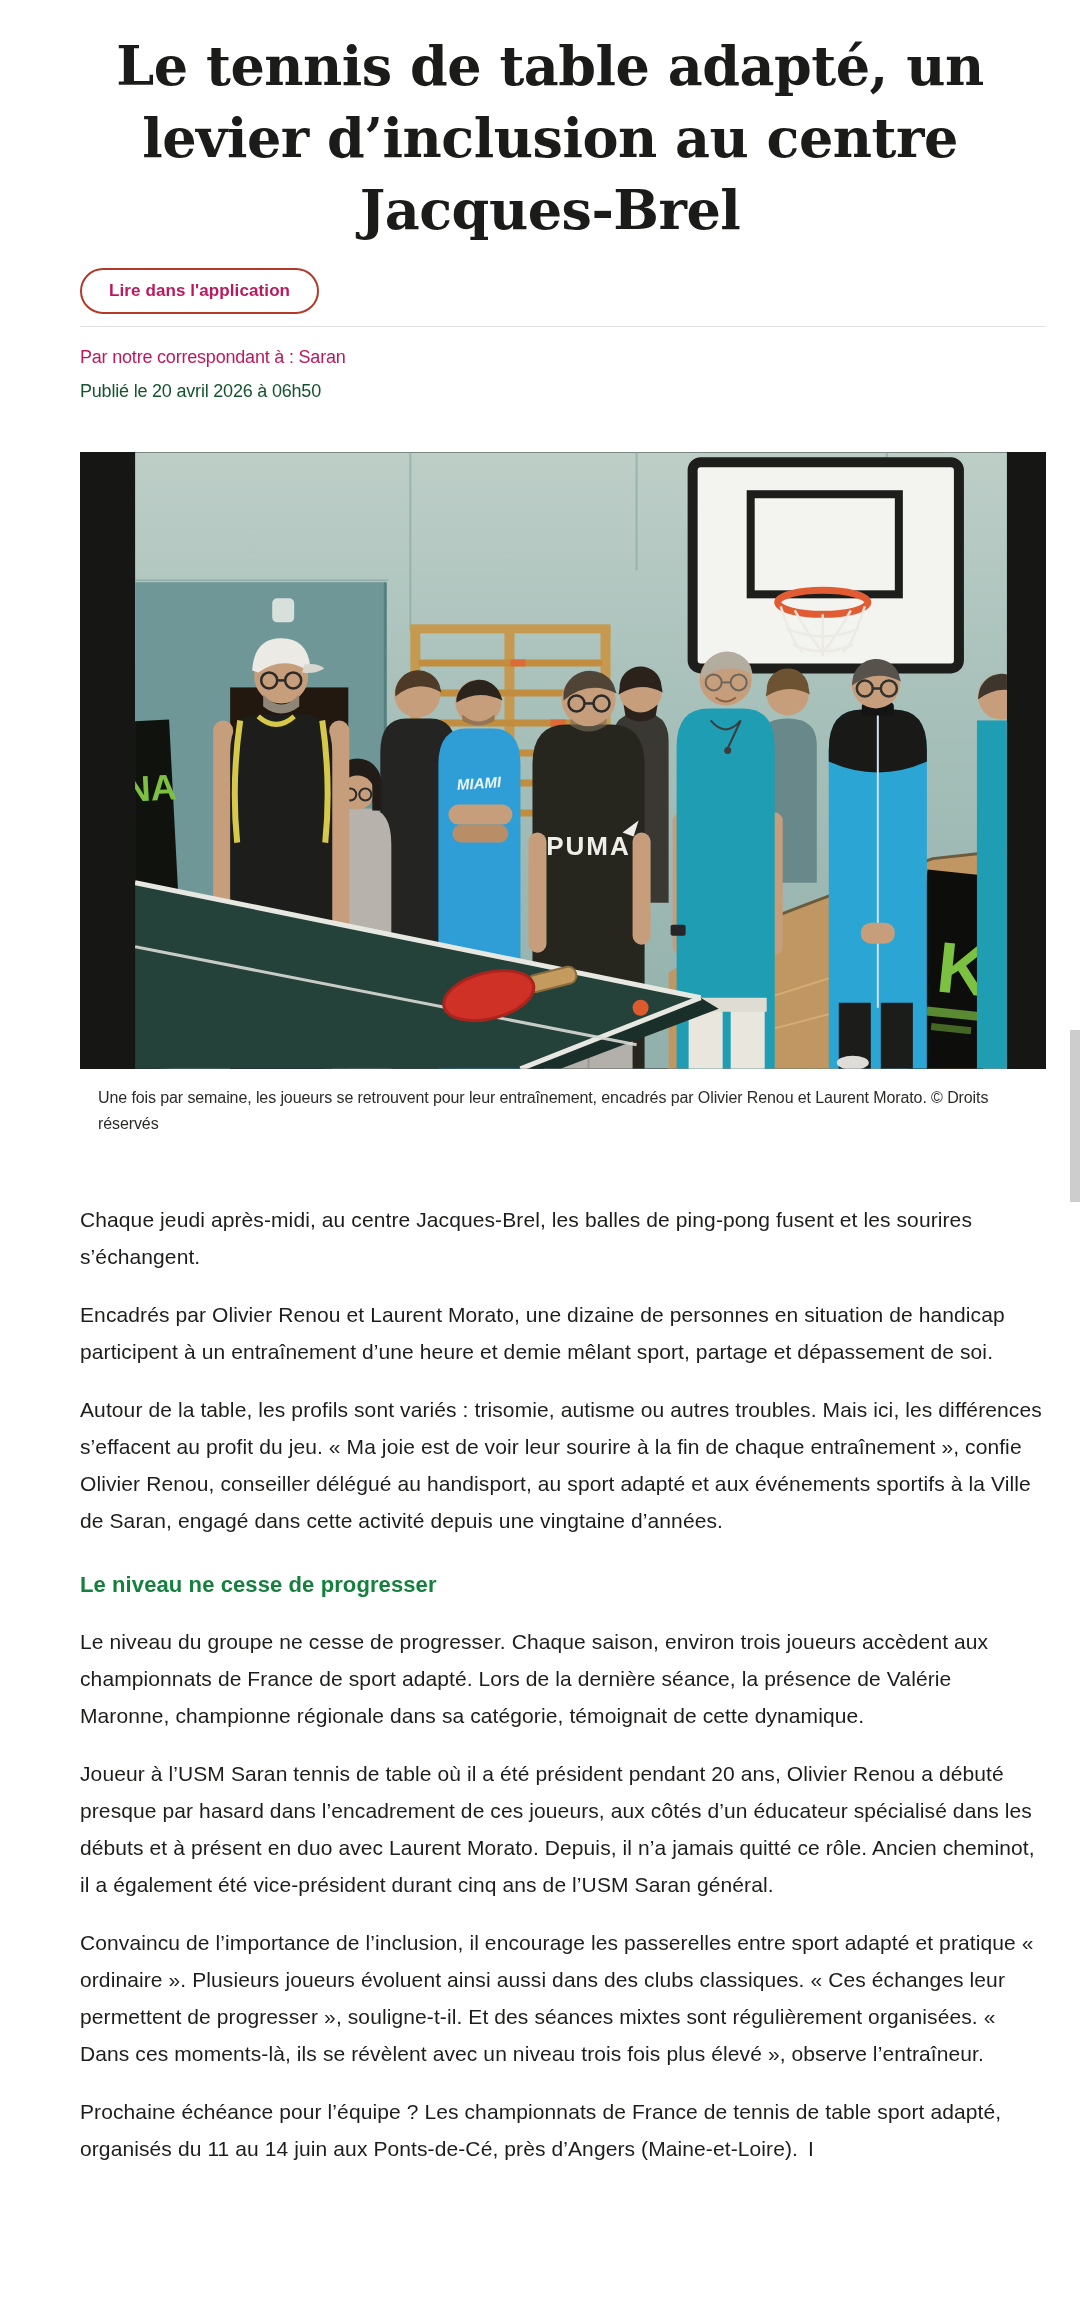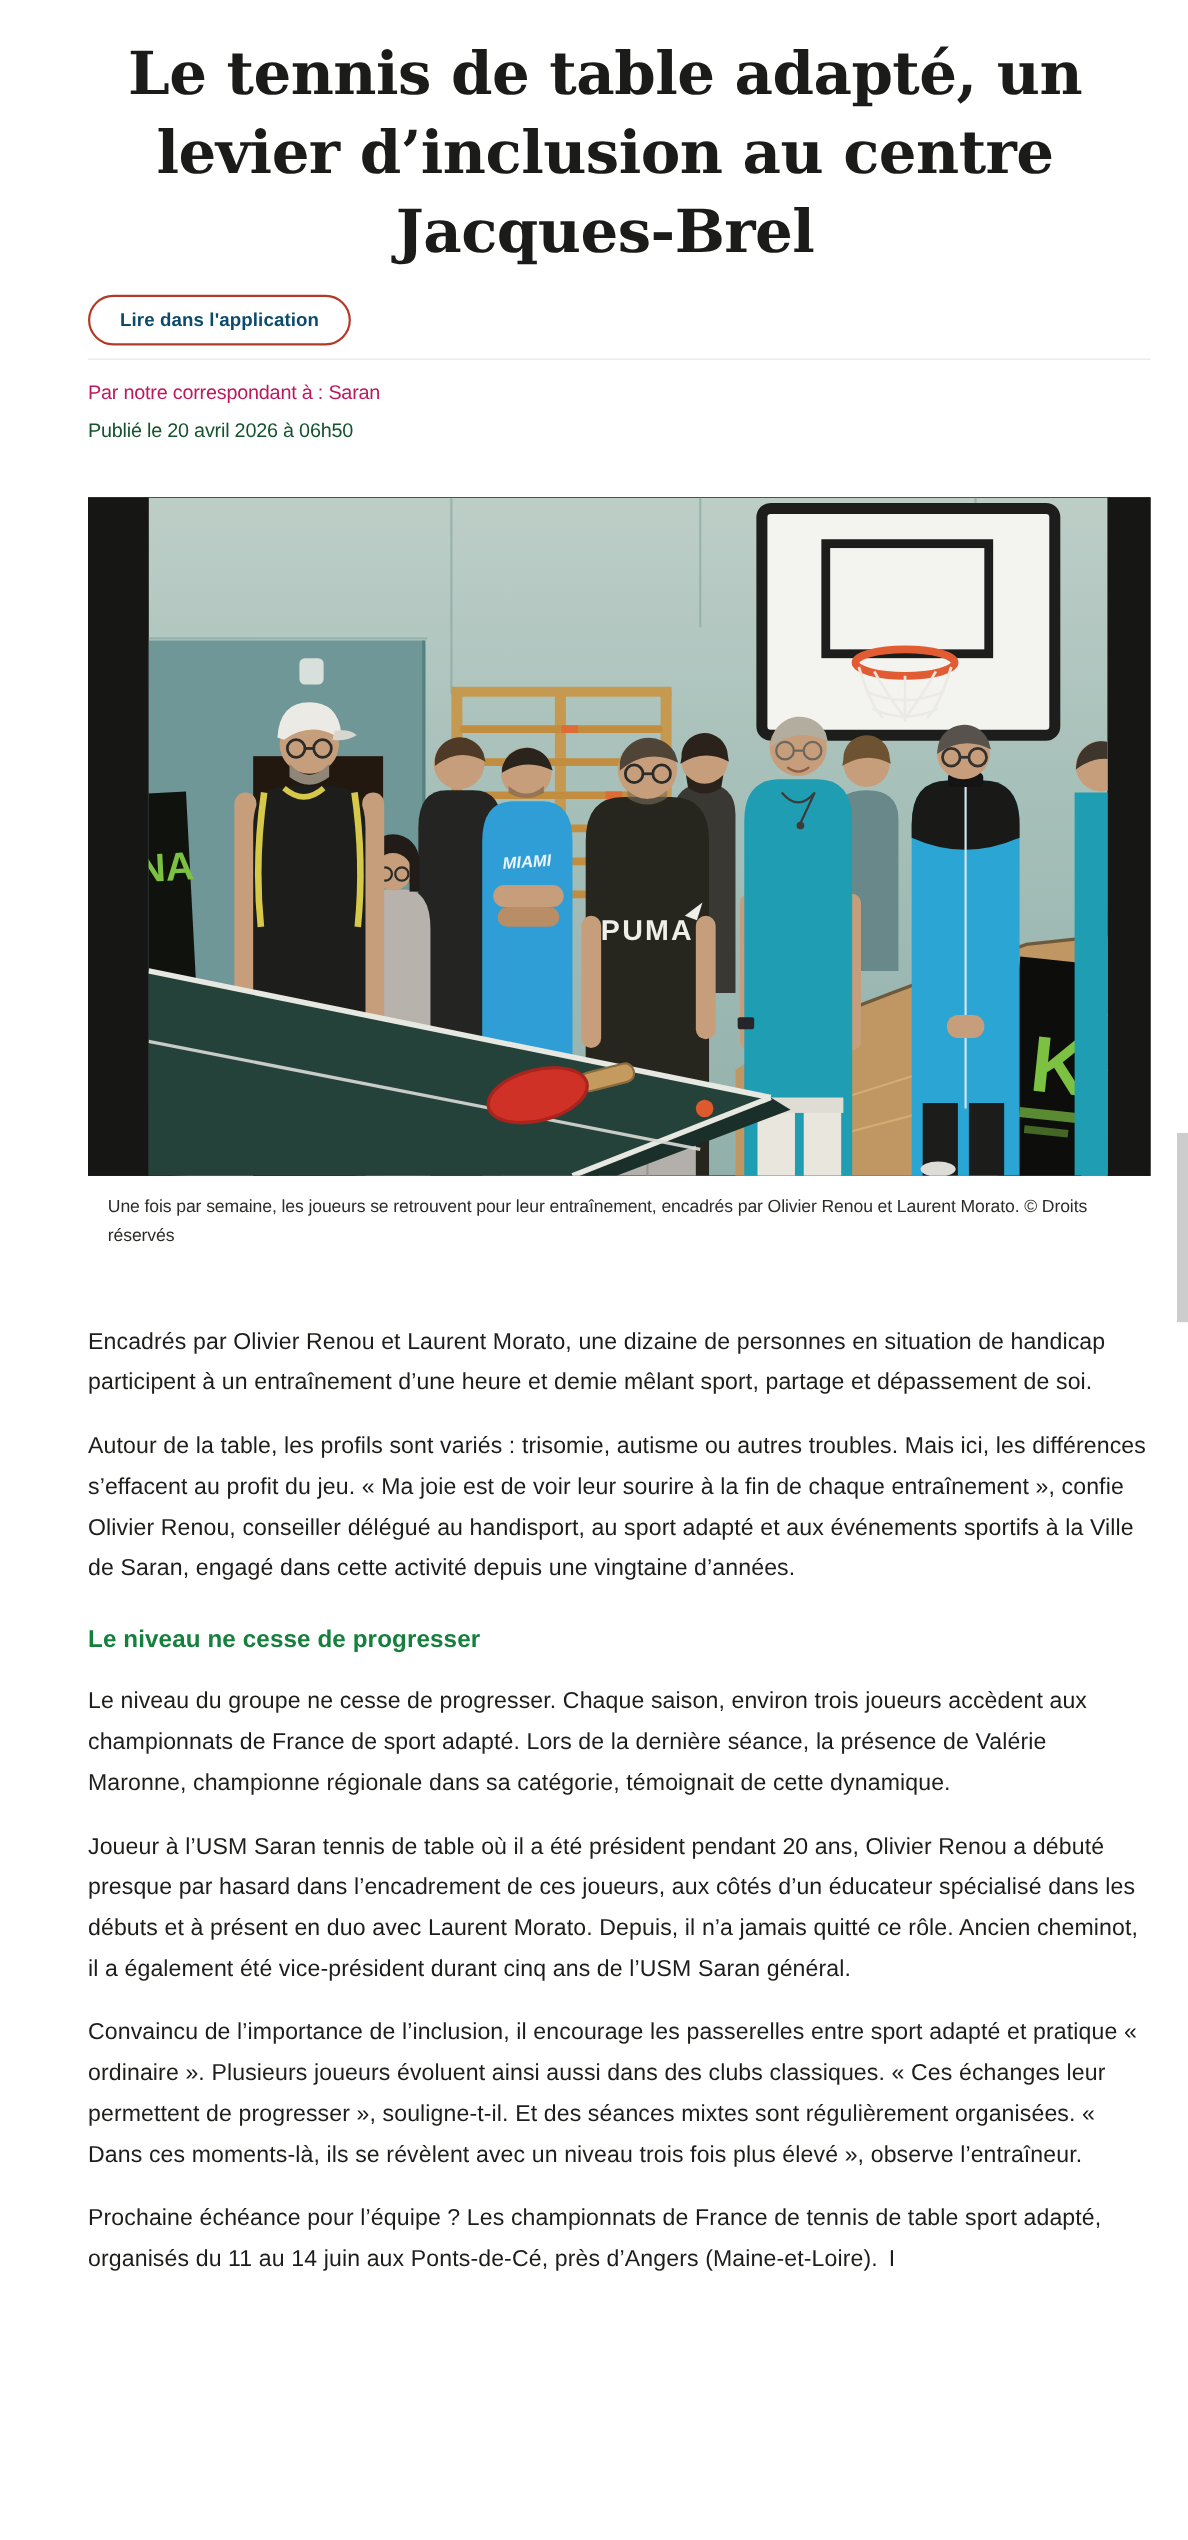--- a/index.html
+++ b/index.html
@@ -8,21 +8,21 @@
     font-family:"Liberation Sans",sans-serif;color:#1c1c1c;
   }
   .container{margin-left:80px;width:966px;padding-top:30px;}
   h1.title{
     margin:0;max-width:940px;
     font-family:"DejaVu Serif",serif;font-weight:700;
     font-size:54px;line-height:72px;color:#1b1b19;letter-spacing:-0.5px;text-align:center;
   }
   .app-btn{
     display:inline-block;margin-top:22px;cursor:pointer;
-    background:#ffffff;border:2px solid #b13a28;color:#0c4a6e;
+    background:#ffffff;border:2px solid #b13a28;color:#be185d;
     border-radius:24px;padding:11px 27px;font-size:17px;font-weight:700;
     font-family:"Liberation Sans",sans-serif;letter-spacing:0.1px;
   }
   .divider{height:1px;background:#e3e3e3;margin-top:12px;width:966px;}
   .byline{margin:20px 0 0 0;font-size:18px;color:#be185d;letter-spacing:-0.2px;}
   .pubdate{margin:13px 0 0 0;font-size:18px;color:#14532d;letter-spacing:-0.2px;}
   figure.photo{margin:50px 0 0 0;}
   figure.photo svg{display:block;width:966px;height:617px;background:#161614;}
   figcaption.caption{
     margin-top:16px;padding-left:18px;max-width:900px;
@@ -278,20 +278,21 @@
               <ellipse cx="408" cy="540" rx="46" ry="23" fill="#cf3126" stroke="#a8241c" stroke-width="3"></ellipse>
             </g>
             <circle cx="560" cy="555" r="8" fill="#dd5a2e"></circle>
           </g>
         </g>
       </svg>
       <figcaption class="caption">Une fois par semaine, les joueurs se retrouvent pour leur entraînement, encadrés par Olivier Renou et Laurent Morato. © Droits réservés</figcaption>
     </figure>
 
     <div class="body-text">
+      <p>Chaque jeudi après-midi, au centre Jacques-Brel, les balles de ping-pong fusent et les sourires s’échangent.</p>
       <p>Encadrés par Olivier Renou et Laurent Morato, une dizaine de personnes en situation de handicap participent à un entraînement d’une heure et demie mêlant sport, partage et dépassement de soi.</p>
       <p>Autour de la table, les profils sont variés : trisomie, autisme ou autres troubles. Mais ici, les différences s’effacent au profit du jeu. « Ma joie est de voir leur sourire à la fin de chaque entraînement », confie Olivier Renou, conseiller délégué au handisport, au sport adapté et aux événements sportifs à la Ville de Saran, engagé dans cette activité depuis une vingtaine d’années.</p>
       <h2>Le niveau ne cesse de progresser</h2>
       <p>Le niveau du groupe ne cesse de progresser. Chaque saison, environ trois joueurs accèdent aux championnats de France de sport adapté. Lors de la dernière séance, la présence de Valérie Maronne, championne régionale dans sa catégorie, témoignait de cette dynamique.</p>
       <p>Joueur à l’USM Saran tennis de table où il a été président pendant 20 ans, Olivier Renou a débuté presque par hasard dans l’encadrement de ces joueurs, aux côtés d’un éducateur spécialisé dans les débuts et à présent en duo avec Laurent Morato. Depuis, il n’a jamais quitté ce rôle. Ancien cheminot, il a également été vice-président durant cinq ans de l’USM Saran général.</p>
       <p>Convaincu de l’importance de l’inclusion, il encourage les passerelles entre sport adapté et pratique « ordinaire ». Plusieurs joueurs évoluent ainsi aussi dans des clubs classiques. « Ces échanges leur permettent de progresser », souligne-t-il. Et des séances mixtes sont régulièrement organisées. « Dans ces moments-là, ils se révèlent avec un niveau trois fois plus élevé », observe l’entraîneur.</p>
       <p><span>Prochaine échéance pour l’équipe ? Les championnats de France de tennis de table sport adapté, organisés du 11 au 14 juin aux Ponts-de-Cé, près d’Angers (Maine-et-Loire).</span><span class="endmark">I</span></p>
     </div>
 
   </article>

